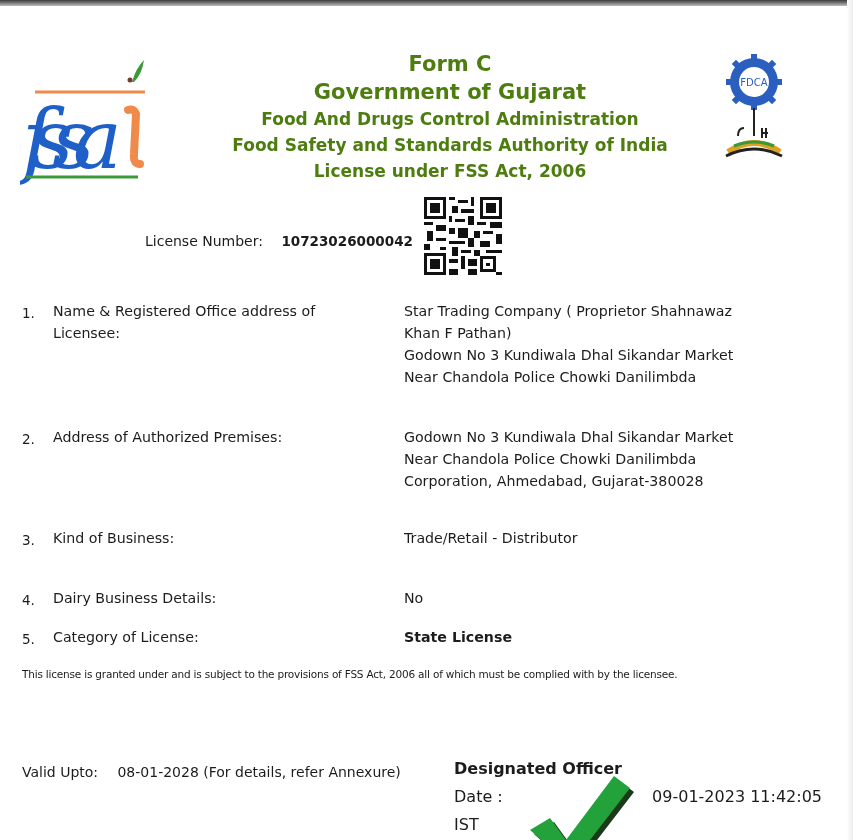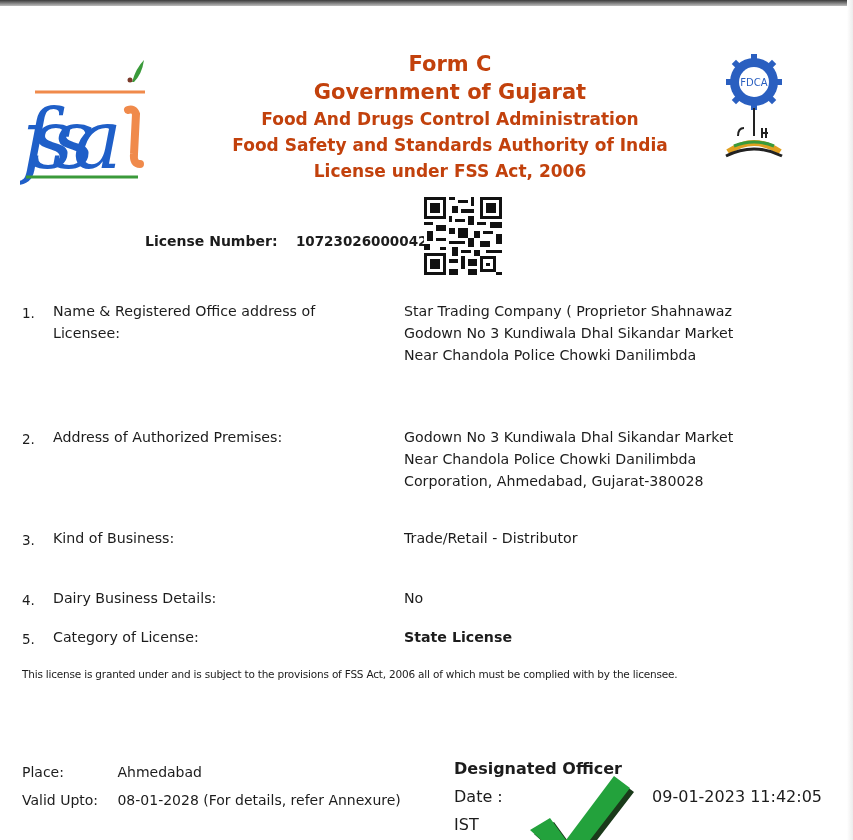--- a/index.html
+++ b/index.html
@@ -9,29 +9,29 @@
     font-family:"DejaVu Sans", sans-serif;
     color:#1c1c1c;
     position:relative;
   }
   .topbar { position:absolute; left:0; top:0; width:853px; height:6px; background:linear-gradient(#3a3a3a,#bdbdbd); }
   .rightedge { position:absolute; right:0; top:0; width:6px; height:840px; background:linear-gradient(90deg,#ffffff,#ececec); }
 
   .logo-fssai { position:absolute; left:20px; top:50px; width:130px; height:135px; }
   .logo-fdca { position:absolute; left:720px; top:52px; width:68px; height:120px; }
 
-  .header { position:absolute; left:180px; top:50px; width:540px; text-align:center; font-weight:bold; color:#c2410c; }
+  .header { position:absolute; left:180px; top:50px; width:540px; text-align:center; font-weight:bold; color:#4d7c0f; }
   .header .l1 { font-size:21px; line-height:28px; }
   .header .l2 { font-size:21px; line-height:28px; }
   .header .l3 { font-size:17px; line-height:26px; }
   .header .l4 { font-size:17px; line-height:26px; }
   .header .l5 { font-size:17px; line-height:26px; }
 
   .licnum { position:absolute; left:145px; top:233px; font-size:14px; }
-  .licnum .lbl { margin-right:14px;font-weight:bold; }
+  .licnum .lbl { margin-right:14px; }
   .licnum .val { font-weight:bold; font-size:13.5px; }
   .qr { position:absolute; left:424px; top:196px; width:78px; height:80px; }
 
   .row { position:absolute; left:0; width:853px; font-size:14.2px; line-height:22px; }
   .row .num { position:absolute; left:22px; top:2px; font-size:13.5px; }
   .row .lbl { position:absolute; left:53px; width:300px; }
   .row .val { position:absolute; left:404px; width:420px; }
   .row .val div { white-space:nowrap; }
   .bold { font-weight:bold; }
 
@@ -143,20 +143,21 @@
       <rect x="14" y="23" width="3" height="2"></rect>
     <rect x="23" y="24" width="2" height="1"></rect>
   </g>
 </svg>
 
 <div class="row" style="top:300px;">
   <span class="num">1.</span>
   <span class="lbl">Name &amp; Registered Office address of Licensee:</span>
   <div class="val">
     <div>Star Trading Company ( Proprietor Shahnawaz</div>
+    <div>Khan F Pathan)</div>
     <div>Godown No 3 Kundiwala Dhal Sikandar Market</div>
     <div>Near Chandola Police Chowki Danilimbda</div>
   </div>
 </div>
 
 <div class="row" style="top:426px;">
   <span class="num">2.</span>
   <span class="lbl">Address of Authorized Premises:</span>
   <div class="val">
     <div>Godown No 3 Kundiwala Dhal Sikandar Market</div>
@@ -186,24 +187,20 @@
   <span class="lbl">Category of License:</span>
   <div class="val bold">
     <div>State License</div>
   </div>
 </div>
 
 <div class="note">This license is granted under and is subject to the provisions of FSS Act, 2006 all of which must be complied with by the licensee.</div>
 
 <div class="footer-left">
   <div>
-    <span class="k">Place:</span>
-    <span>Ahmedabad</span>
-  </div>
-  <div>
     <span class="k">Valid Upto:</span>
     <span>08-01-2028 (For details, refer Annexure)</span>
   </div>
 </div>
 
 <svg class="check" viewBox="0 0 130 80">
   <path d="M20 60 L40 48 L56 70 L104 6 L120 18 L60 96 Z" fill="#1a3a1a" transform="translate(4,4)"></path>
   <path d="M20 60 L40 48 L56 70 L104 6 L120 18 L60 96 Z" fill="#23a23c"></path>
 </svg>
 

